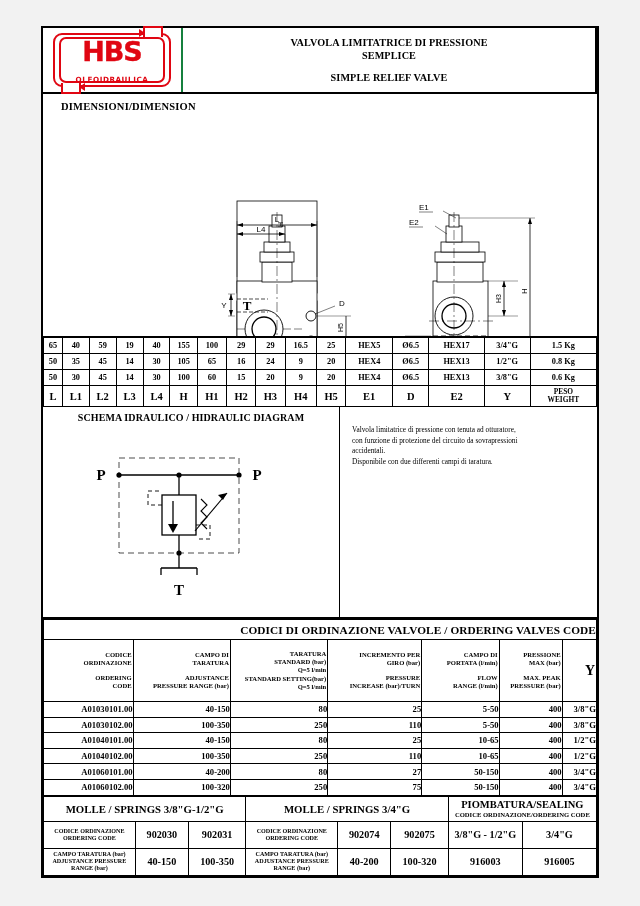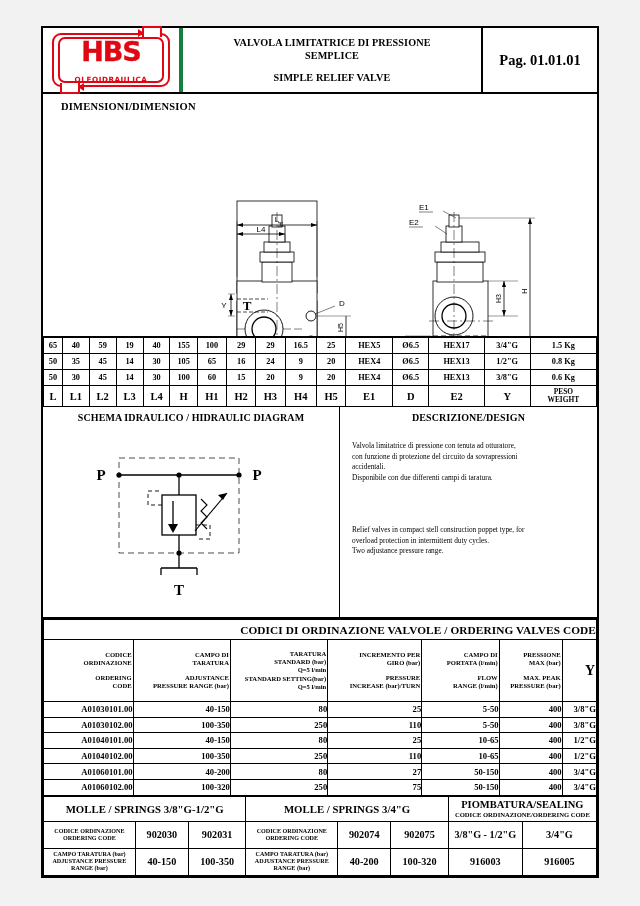--- a/index.html
+++ b/index.html
@@ -22,21 +22,21 @@
   }
   
   .header {
     display: flex;
     height: 66px;
     border-bottom: 2px solid #000;
     box-sizing: border-box;
   }
   .logo-cell {
     width: 140px;
-    border-right: 4px solid #15803d;
+    border-right: 2px solid #15803d;
     display: flex; align-items: center; justify-content: center;
     box-sizing: border-box;
   }
   .logo {
     position: relative;
     width: 126px; height: 58px;
   }
   .logo-frame {
     position: absolute; inset: 2px 4px 2px 4px;
     border: 2.5px solid #e00612;
@@ -266,21 +266,20 @@
         <div class="logo-sub">OLEOIDRAULICA</div>
       </div>
     </div>
     <div class="title-cell">
       <div class="title-it">
         <div>VALVOLA LIMITATRICE DI PRESSIONE</div>
         <div>SEMPLICE</div>
       </div>
       <div class="title-en">SIMPLE RELIEF VALVE</div>
     </div>
-    <div class="page-cell">Pag. 01.01.01</div>
   </div>
 
   <div class="dim-section">
     <div class="dim-title">DIMENSIONI/DIMENSION</div>
 
     <svg class="drawing" viewBox="0 0 554 243">
       <g stroke="#000" fill="none" stroke-width="0.8" font-family="Liberation Sans, sans-serif" font-size="8">
 
         <rect x="194" y="207" width="80" height="92"></rect>
         <rect x="194" y="207" width="80" height="92" transform="translate(0,-100)"></rect>
@@ -531,32 +530,26 @@
           <line x1="118" y1="145" x2="118" y2="152" stroke-width="1.3"></line>
           <line x1="154" y1="145" x2="154" y2="152" stroke-width="1.3"></line>
         </g>
         <text x="58" y="57" text-anchor="middle" fill="#000" font-family="Liberation Serif, serif" font-weight="bold" font-size="15">P</text>
         <text x="214" y="57" text-anchor="middle" fill="#000" font-family="Liberation Serif, serif" font-weight="bold" font-size="15">P</text>
         <text x="136" y="172" text-anchor="middle" fill="#000" font-family="Liberation Serif, serif" font-weight="bold" font-size="15">T</text>
       </svg>
     </div>
 
     <div class="desc">
-      <div class="sec-head">DESCRIZIONE/DESIGN</div>
       <div class="desc-body">
         <div>
           <div>Valvola limitatrice di pressione con tenuta ad otturatore,</div>
           <div>con funzione di protezione del circuito da sovrapressioni</div>
           <div>accidentali.</div>
           <div>Disponibile con due differenti campi di taratura.</div>
-        </div>
-        <div class="blk2">
-          <div>Relief valves in compact stell construction poppet type, for</div>
-          <div>overload protection in intermittent duty cycles.</div>
-          <div>Two adjustance pressure range.</div>
         </div>
       </div>
     </div>
   </div>
 
   <table class="ord-table">
     <colgroup>
       <col style="width:16.2%">
         <col style="width:17.6%">
         <col style="width:17.6%">

